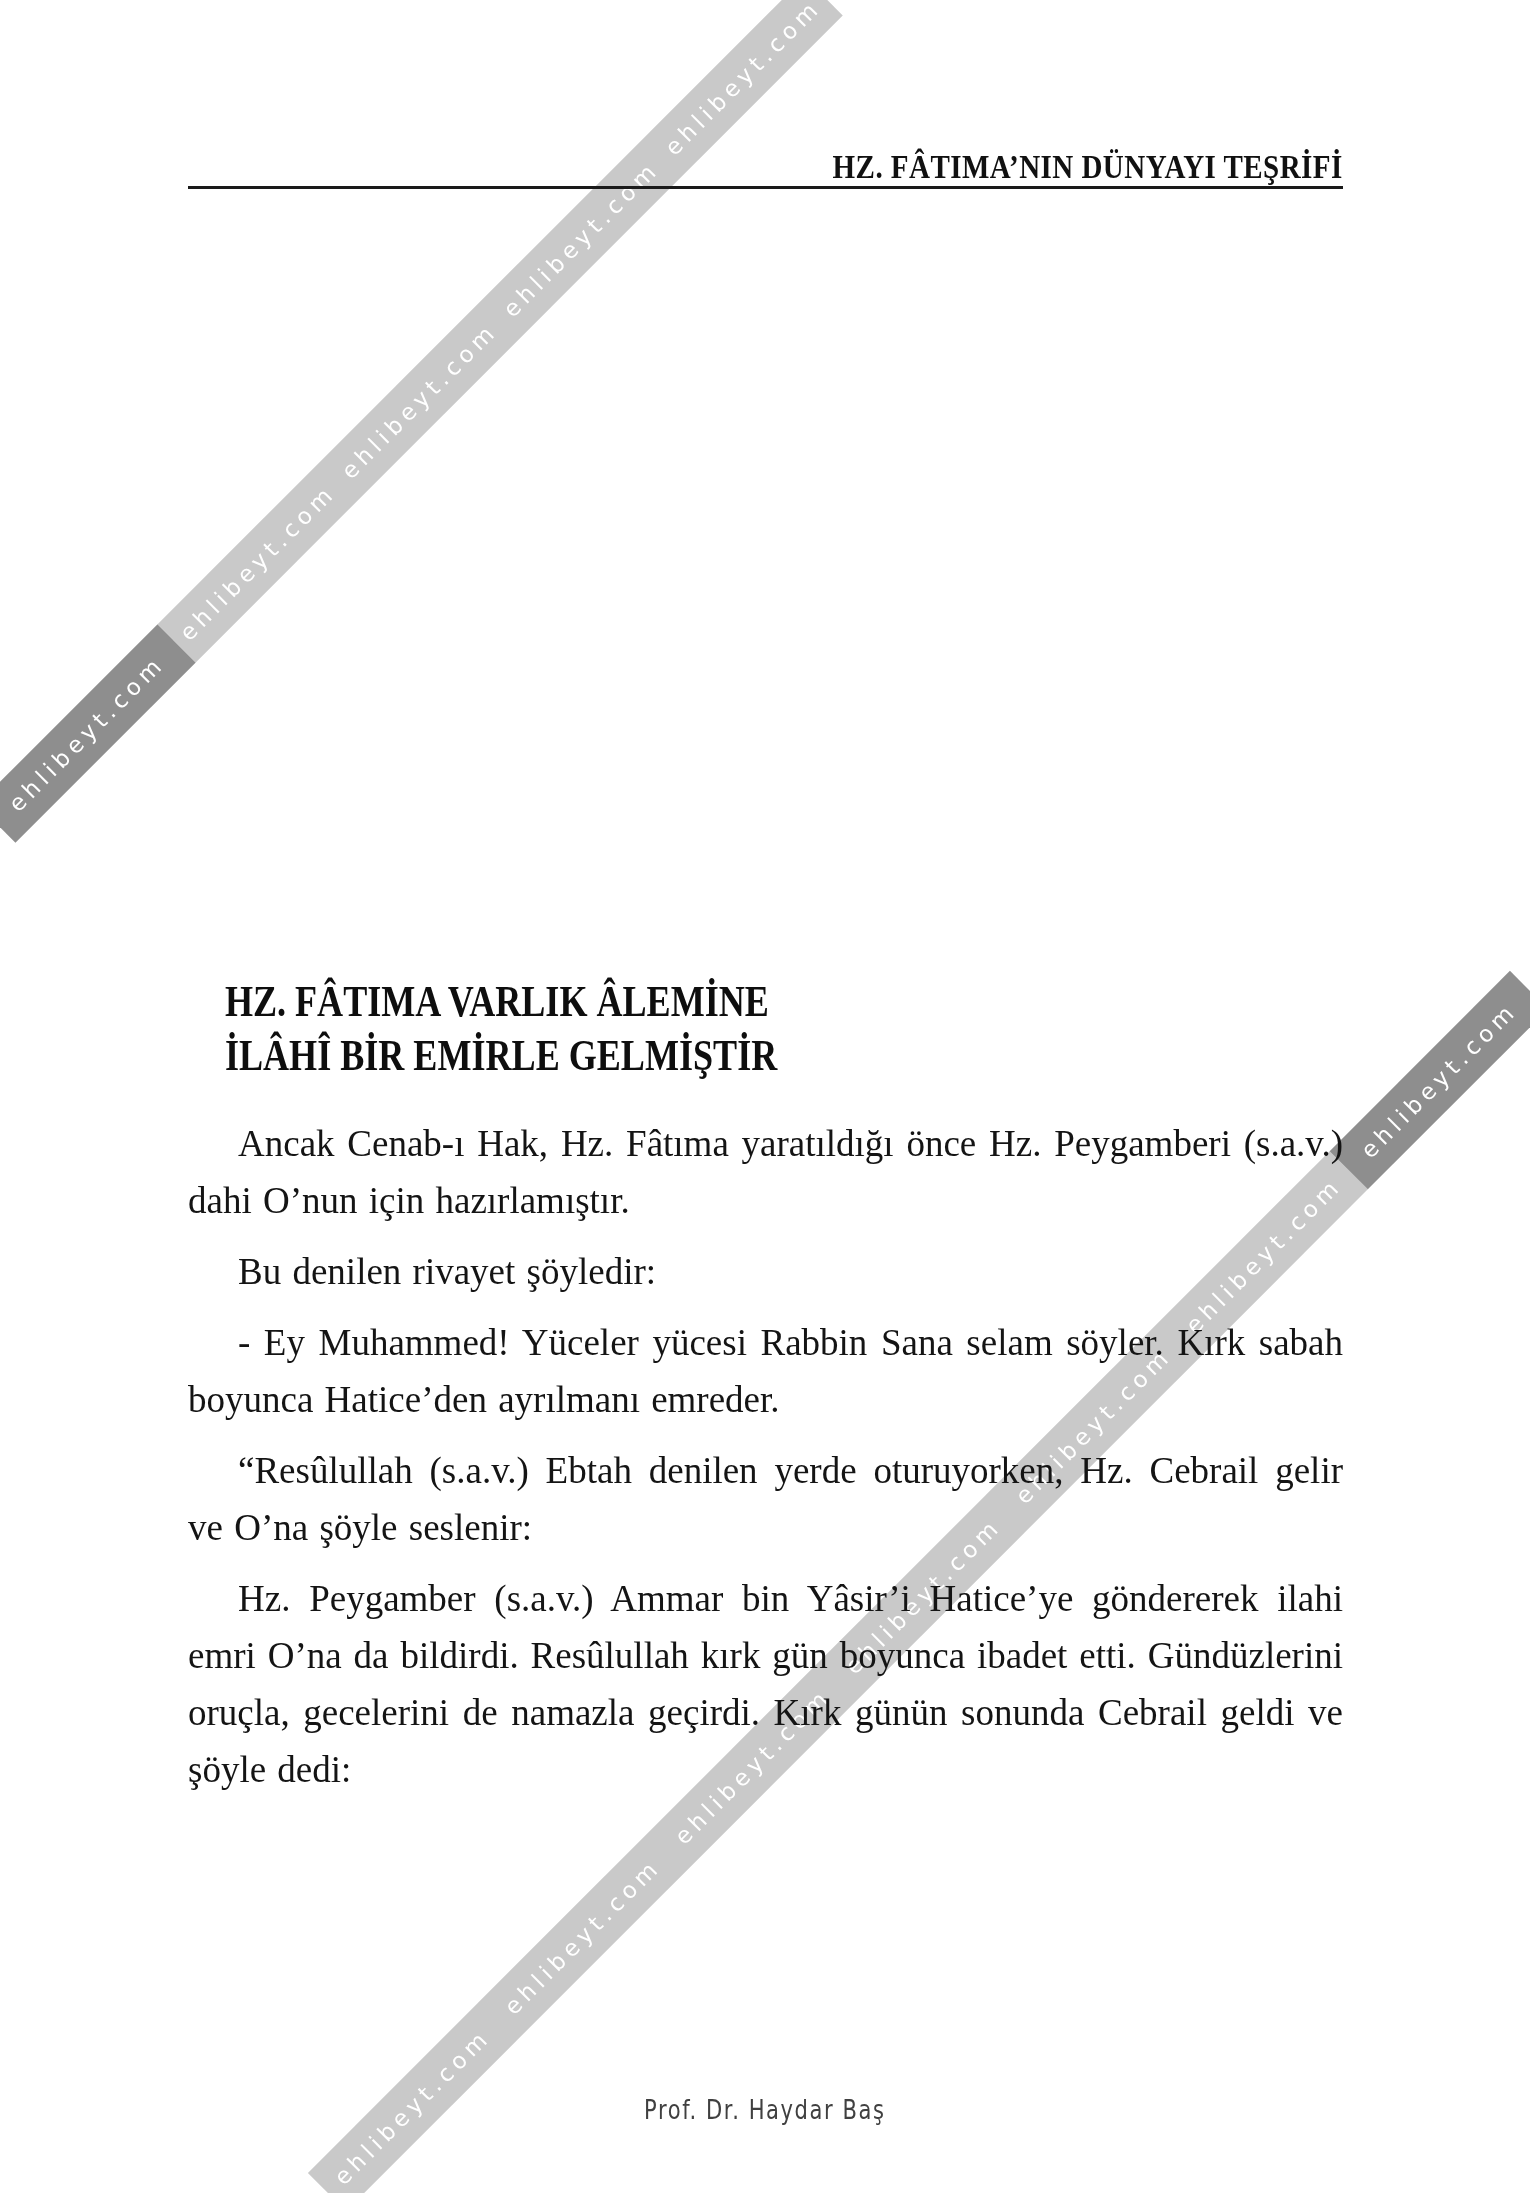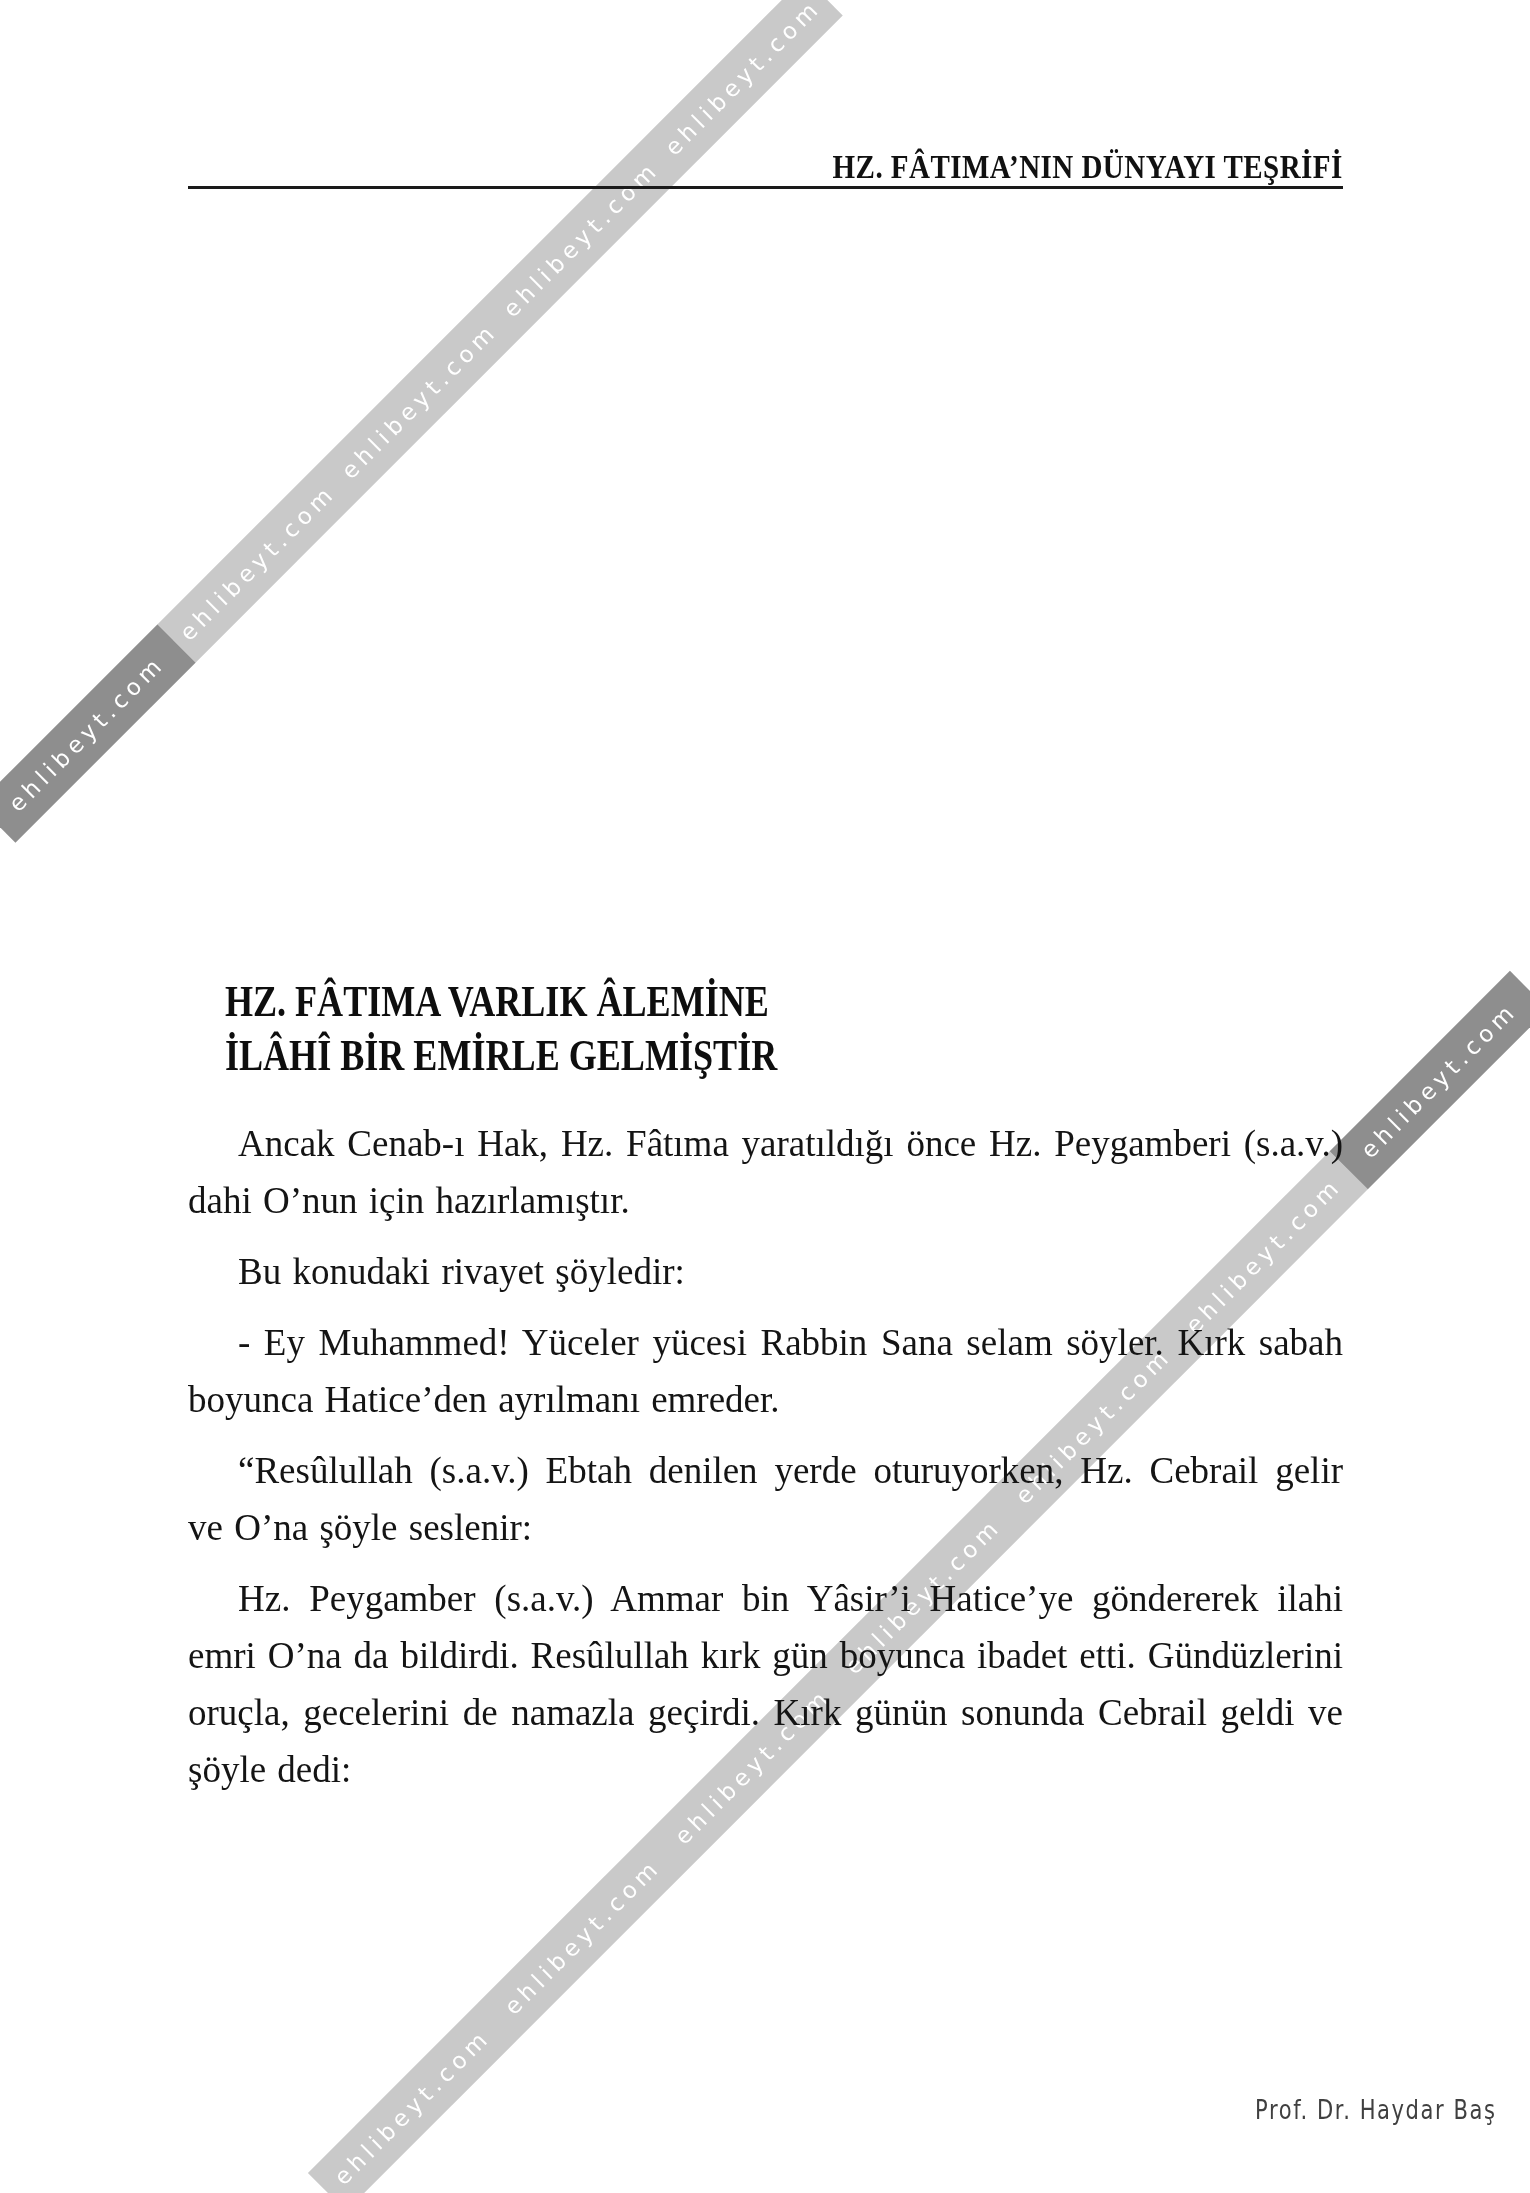--- a/index.html
+++ b/index.html
@@ -99,21 +99,21 @@
     text-indent: 50px;
     word-spacing: 2px;
     color: #141414;
   }
 
   .page-footer {
     position: absolute;
     top: 2094px;
     left: 0;
     width: 100%;
-    text-align: right;
+    text-align: center;
   }
   .page-footer .author {
     display: inline-block;
     font-family: "DejaVu Sans", sans-serif;
     font-size: 27px;
     letter-spacing: 2px;
     color: #404040;
     transform: scaleX(0.78);
     transform-origin: center center;
     white-space: nowrap;
@@ -156,21 +156,21 @@
 
     <div class="header-rule" style="background-color: rgb(26, 26, 26);"></div>
 
     <div class="body-column">
       <h1 class="section-heading">
         <span>HZ. FÂTIMA VARLIK ÂLEMİNE</span><br>
         <span>İLÂHÎ BİR EMİRLE GELMİŞTİR</span>
       </h1>
 
       <p class="body-paragraph">Ancak Cenab-ı Hak, Hz. Fâtıma yaratıldığı önce Hz. Peygamberi (s.a.v.) dahi O’nun için hazırlamıştır.</p>
-      <p class="body-paragraph">Bu konudaki rivayet şöyledir:</p>
+      <p class="body-paragraph">Bu denilen rivayet şöyledir:</p>
       <p class="body-paragraph">- Ey Muhammed! Yüceler yücesi Rabbin Sana selam söyler. Kırk sabah boyunca Hatice’den ayrılmanı emreder.</p>
       <p class="body-paragraph">“Resûlullah (s.a.v.) Ebtah denilen yerde oturuyorken, Hz. Cebrail gelir ve O’na şöyle seslenir:</p>
       <p class="body-paragraph">Hz. Peygamber (s.a.v.) Ammar bin Yâsir’i Hatice’ye göndererek ilahi emri O’na da bildirdi. Resûlullah kırk gün boyunca ibadet etti. Gündüzlerini oruçla, gecelerini de namazla geçirdi. Kırk günün sonunda Cebrail geldi ve şöyle dedi:</p>
     </div>
 
     <div class="page-footer">
       <span class="author" style="color: rgb(64, 64, 64);">Prof. Dr. Haydar Baş</span>
     </div>
 
   </div>

